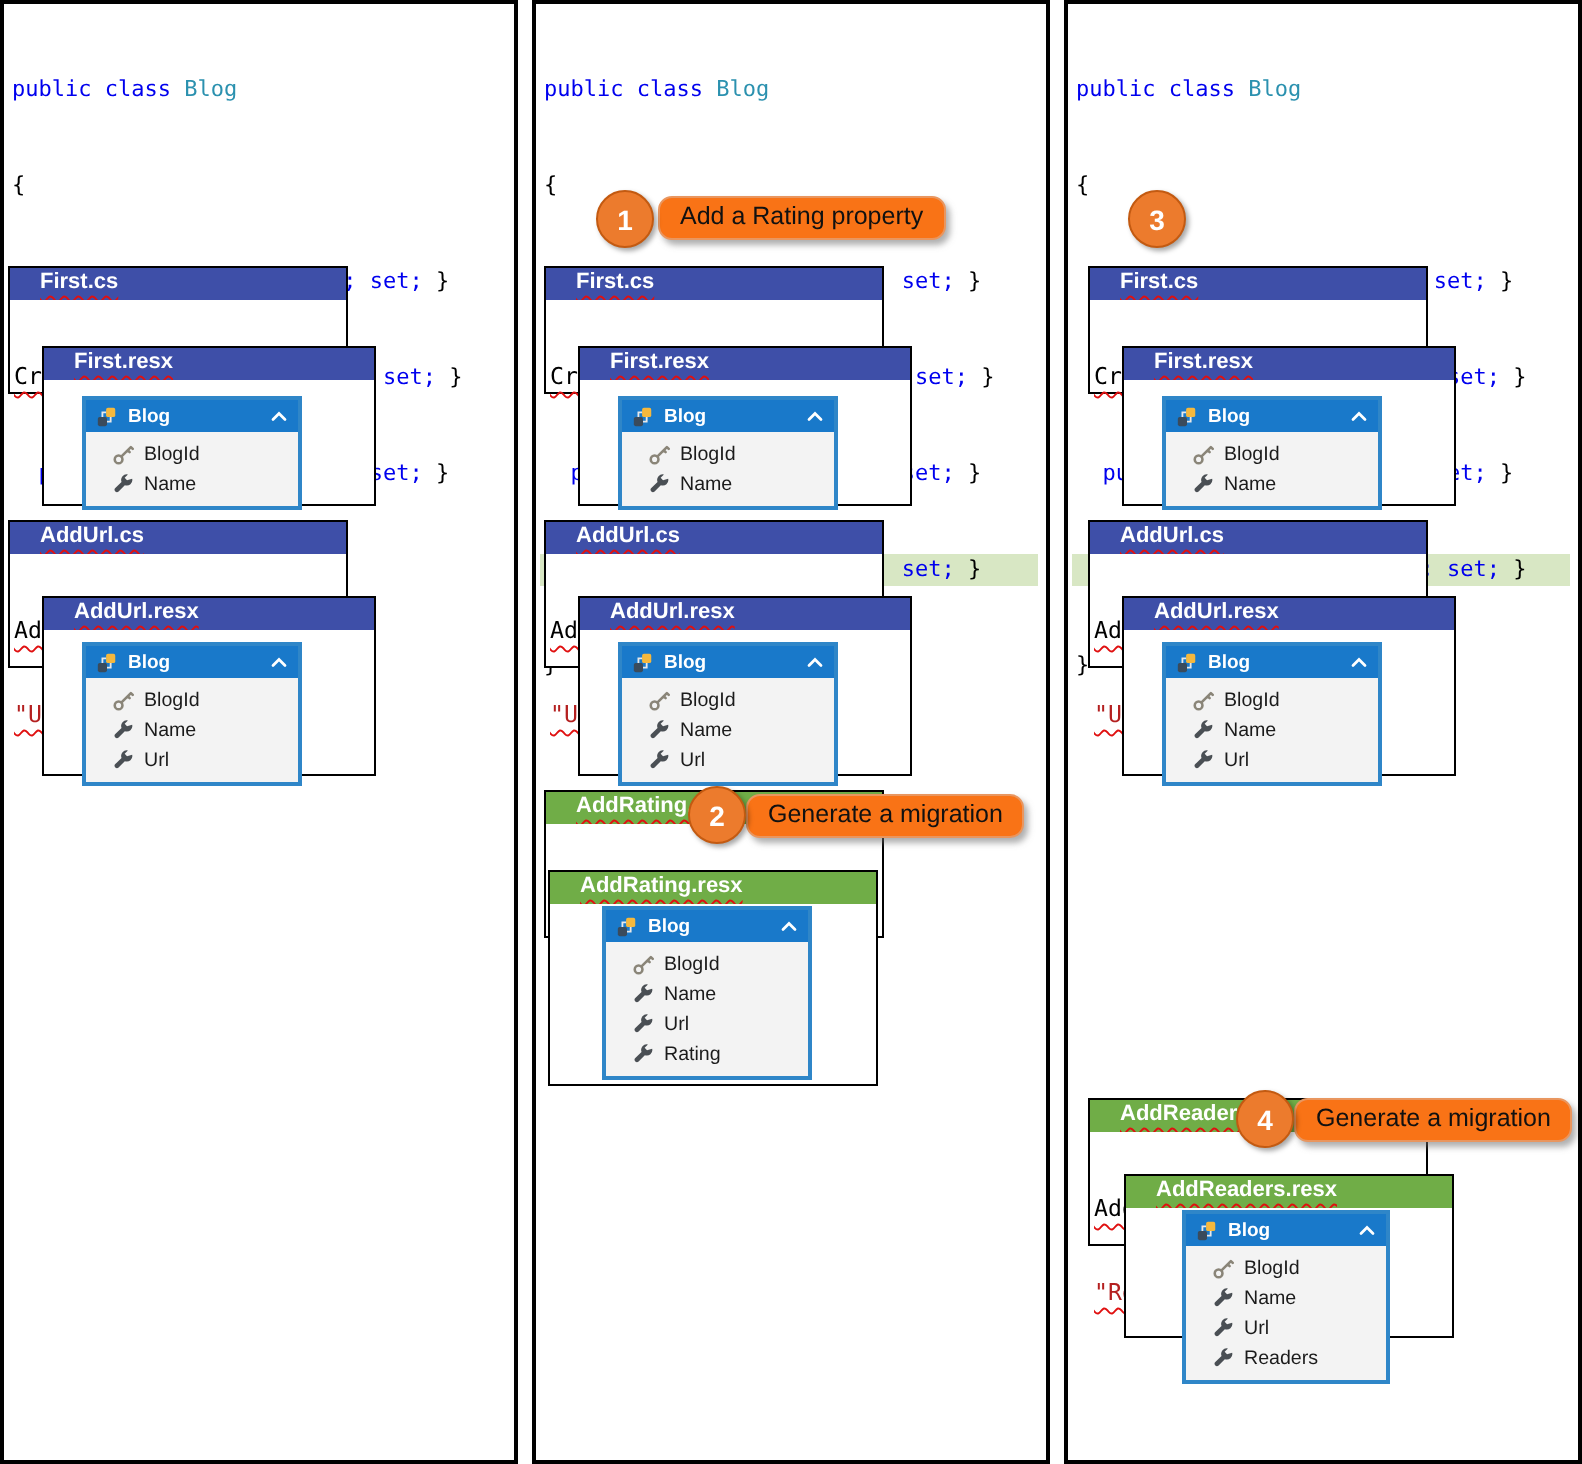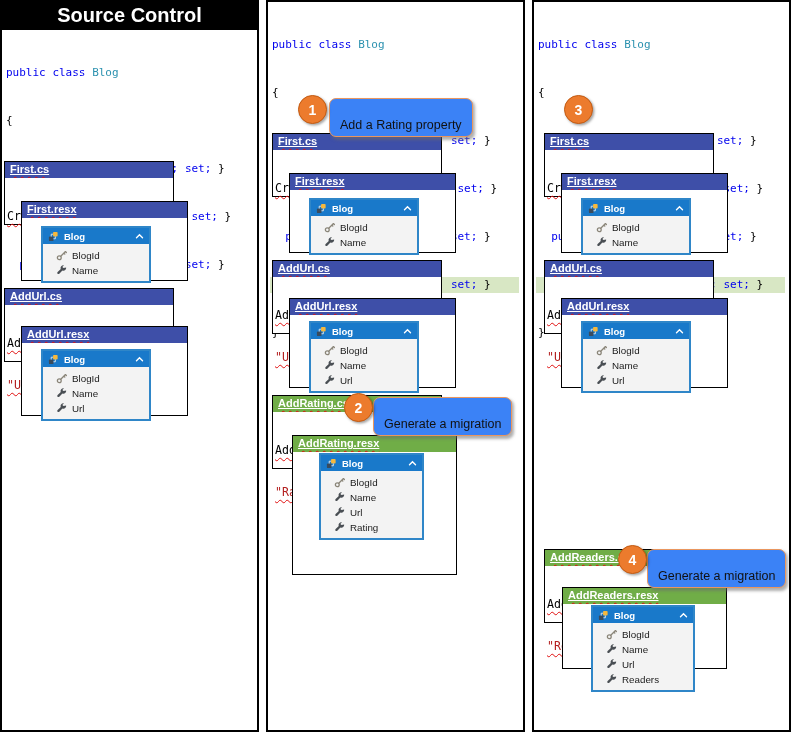--- a/index.html
+++ b/index.html
@@ -8,36 +8,36 @@
   .phead{flex:0 0 28px;background:#000;color:#fff;font-weight:bold;font-size:20px;line-height:27px;text-align:center;}
   .content{position:relative;flex:1;overflow:hidden;}
   
   .code{position:absolute;left:4px;top:3px;right:4px;font-family:"DejaVu Sans Mono",monospace;font-size:11px;line-height:16px;white-space:pre;color:#000;}
   .ln{height:16px;}
   .ln.hl{background:#D8E7C4;margin-left:-2px;padding-left:2px;}
   span.k{color:#0000EE;} span.ty{color:#2B91AF;} span.s{color:#B42020;} span.p{color:#000;}
   .sq{text-decoration-line:underline;text-decoration-style:wavy;text-decoration-color:#E01010;text-decoration-thickness:1px;text-underline-offset:2.5px;}
   
   .card{position:absolute;background:#fff;border:1.6px solid #000;box-sizing:border-box;}
-  .bar{height:16px;box-sizing:border-box;padding:1px 5px 0;font-size:11px;line-height:13px;font-weight:600;color:#fff;white-space:nowrap;overflow:hidden;text-decoration:underline;}
+  .bar{height:16px;box-sizing:border-box;padding:1px 15px 0;font-size:11px;line-height:13px;font-weight:600;color:#fff;white-space:nowrap;overflow:hidden;}
   .bar.blue{background:#3E4FA8;} .bar.green{background:#70AD47;}
   .cbody{padding:3px 1px 2px 2px;font-family:"DejaVu Sans Mono",monospace;font-size:11.6px;line-height:14px;white-space:pre;}
   .cl{height:14px;}
   
   .entity{position:absolute;border:2px solid #2F86C8;background:#F3F3F3;box-sizing:border-box;}
   .ehead{height:16px;background:#1979CA;display:flex;align-items:center;gap:5px;padding:0 5px;}
   .ename{color:#fff;font-weight:bold;font-size:9.5px;}
   .chev{margin-left:auto;display:flex;align-items:center;}
   .eicon{display:flex;align-items:center;}
   .erows{padding:4px 2px 3px 13px;}
   .erow{display:flex;align-items:center;gap:5px;height:15px;font-size:9.8px;color:#1b1b1b;}
   .ricon{display:flex;align-items:center;width:11px;}
   
   .ccircle{position:absolute;width:29px;height:29px;border-radius:50%;background:#EC7B2D;border:1px solid #C35A11;color:#fff;font-weight:bold;font-size:14px;display:flex;align-items:center;justify-content:center;box-shadow:1.5px 1.5px 2.5px rgba(0,0,0,.35);z-index:7;box-sizing:border-box;}
-  .clabel{position:absolute;background:#3b82f6;border:1.8px solid #E9965F;border-radius:7px;padding:19px 10px 4px;font-size:12.5px;color:#111;box-shadow:2px 2.5px 3px rgba(110,110,110,.55);z-index:6;white-space:nowrap;}
+  .clabel{position:absolute;background:#f97316;border:1.8px solid #E9965F;border-radius:7px;padding:2px 10px 4px;font-size:12.5px;color:#111;box-shadow:2px 2.5px 3px rgba(110,110,110,.55);z-index:6;white-space:nowrap;}
   .hidden-defs{position:absolute;width:0;height:0;overflow:hidden;}
 </style>
 </head>
 <body>
 
 <svg class="hidden-defs" aria-hidden="true">
   <defs>
     <g id="i-key">
       <circle cx="3.6" cy="8.4" r="2.1" fill="none" stroke="#8a8578" stroke-width="1.4"></circle>
       <path d="M5.2 6.8 L10.3 1.7 M10.3 1.7 l1 1 M8.6 3.4 l1 1" stroke="#8a8578" stroke-width="1.4" fill="none" stroke-linecap="round"></path>
@@ -52,21 +52,20 @@
     </g>
     <g id="i-chev">
       <path d="M1.5 5.5 L5 2 L8.5 5.5" stroke="#fff" stroke-width="1.6" fill="none" stroke-linecap="round"></path>
     </g>
   </defs>
 </svg>
 
 <div class="wrap">
 
   <section class="panel">
-    <div class="phead">Source Control</div>
     <div class="content">
       <div class="code">
         <div class="ln"><span class="k">public</span><span class="p"> </span><span class="k">class</span><span class="p"> </span><span class="ty">Blog</span></div>
         <div class="ln"><span class="p">{</span></div>
         <div class="ln"><span class="p">  </span><span class="k">public</span><span class="p"> </span><span class="k sq">int</span><span class="p"> </span><span class="p sq">BlogId</span><span class="p"> { </span><span class="k">get;</span><span class="p"> </span><span class="k">set;</span><span class="p"> }</span></div>
         <div class="ln"><span class="p">  </span><span class="k">public</span><span class="p"> </span><span class="k">string</span><span class="p"> </span><span class="p">Name</span><span class="p"> { </span><span class="k">get;</span><span class="p"> </span><span class="k">set;</span><span class="p"> }</span></div>
         <div class="ln"><span class="p">  </span><span class="k">public</span><span class="p"> </span><span class="k">string</span><span class="p"> </span><span class="p sq">Url</span><span class="p"> { </span><span class="k">get;</span><span class="p"> </span><span class="k">set;</span><span class="p"> }</span></div>
         <div class="ln"><span class="p">}</span></div>
       </div>
 
@@ -279,21 +278,21 @@
 
       <div class="card" style="left:4px;top:393px;width:170px;height:74px;">
         <div class="bar green"><span class="sq">AddRating.cs</span></div>
         <div class="cbody">
           <div class="cl"><span class="p sq">AddColumn(</span><span class="s sq">"dbo.Blogs"</span></div>
           <div class="cl"><span class="s sq">"Rating"</span></div>
         </div>
       </div>
       <div class="ccircle" style="left:76px;top:391px;">2</div>
       <div class="clabel" style="left:105px;top:395px;">Generate a migration</div>
-      <div class="card" style="left:24px;top:433px;width:165px;height:140px;">
+      <div class="card" style="left:6px;top:433px;width:165px;height:108px;">
         <div class="bar green"><span class="sq">AddRating.resx</span></div>
         <div class="entity" style="left:26px;top:17px;width:105px;">
           <div class="ehead">
             <span class="eicon">
                 <svg width="11" height="11" viewBox="0 0 12 12">
                   <use href="#i-entity"></use>
                 </svg>
               </span>
             <span class="ename">Blog</span>
             <span class="chev">

